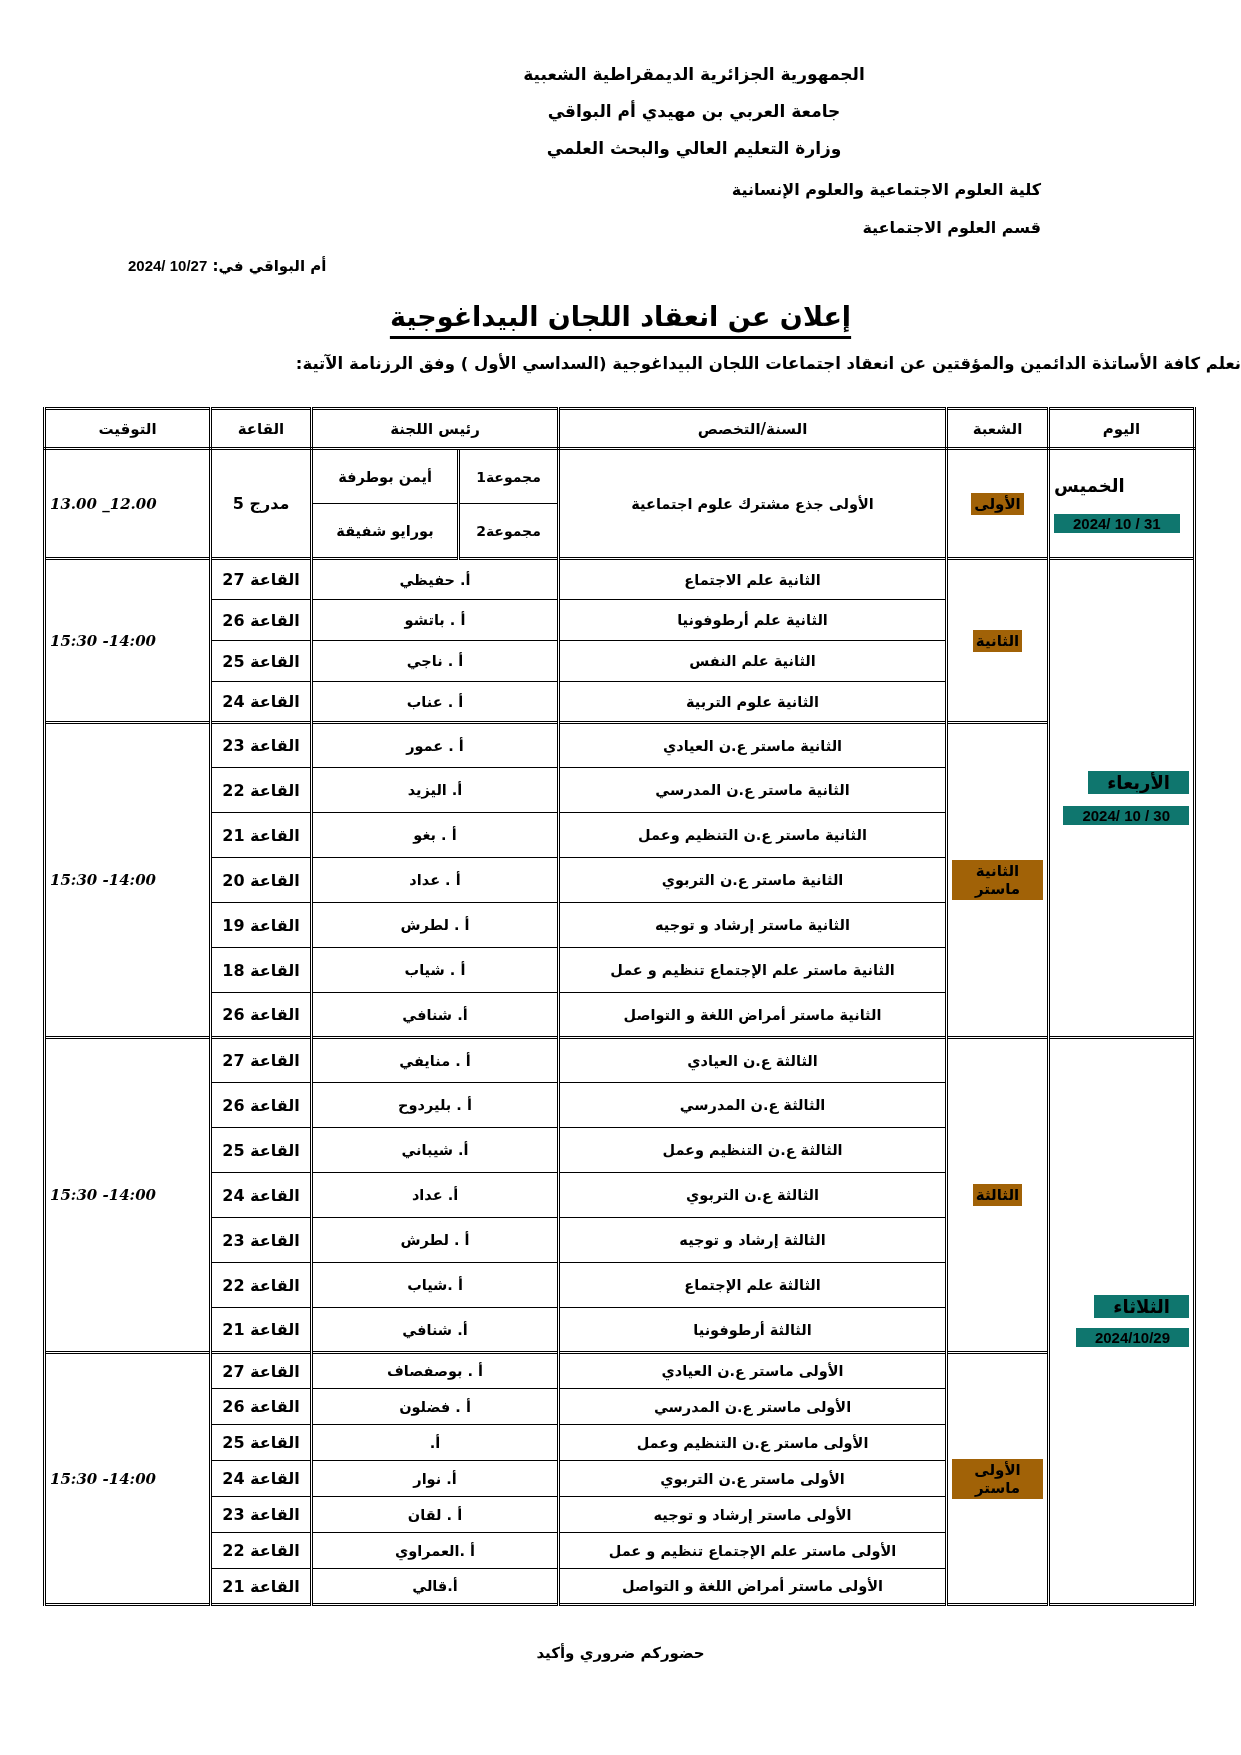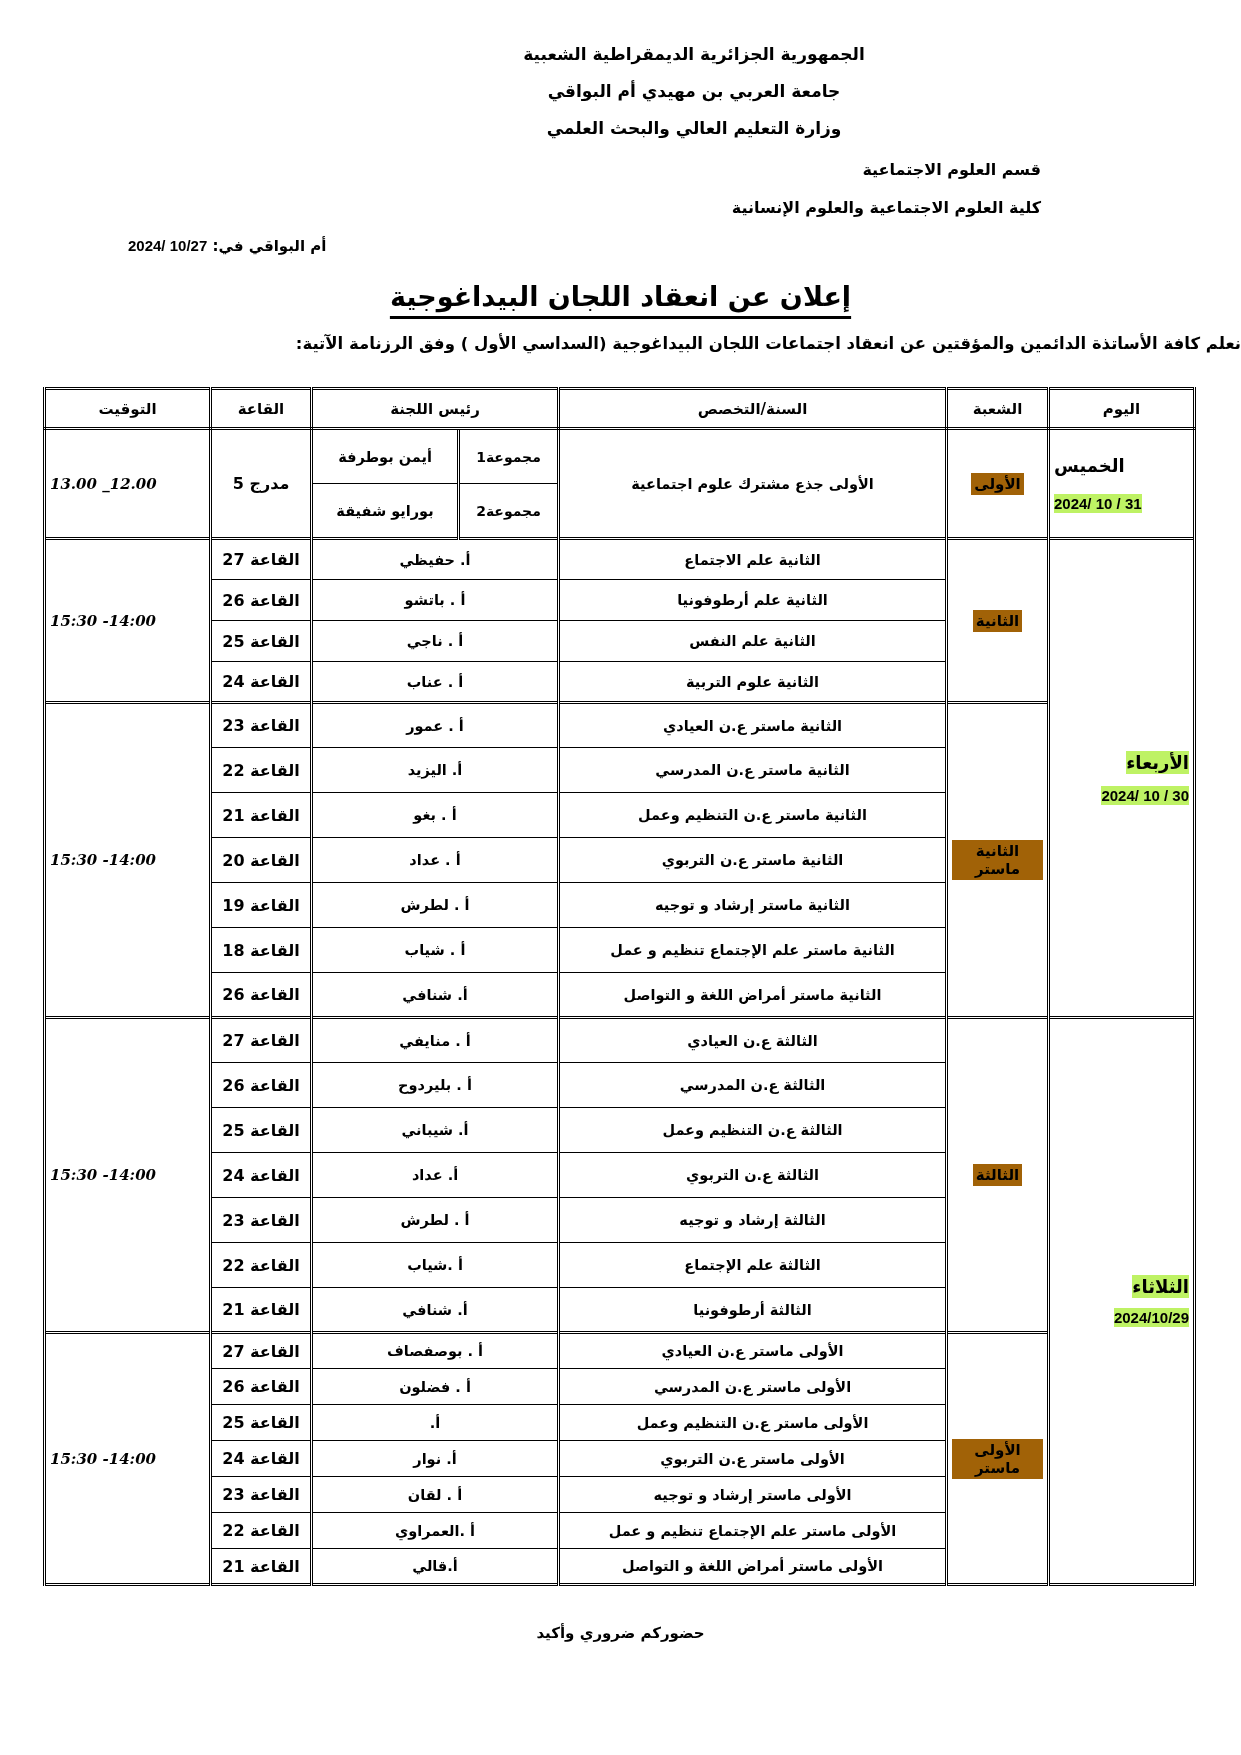--- a/index.html
+++ b/index.html
@@ -6,21 +6,21 @@
   .page{
     position:relative;
     width:1241px;height:1755px;
     background:#fff;color:#000;
     font-family:"DejaVu Sans",sans-serif;
     font-weight:bold;
     direction:rtl;
     overflow:hidden;
   }
   
-  .hdr-center{padding-top:36px;padding-left:100px;text-align:center;font-size:17px;line-height:37px;margin-left:47px;}
+  .hdr-center{padding-top:56px;padding-left:100px;text-align:center;font-size:17px;line-height:37px;margin-left:47px;}
   .hdr-right{margin-top:4px;text-align:right;padding-right:200px;font-size:16px;line-height:38px;}
   .hdr-left{margin-top:10px;text-align:left;padding-left:128px;font-size:15px;}
   .title{
     margin-top:26px;text-align:center;font-size:27px;
     text-decoration:underline;text-decoration-thickness:3px;text-underline-offset:10px;
   }
   .subtitle{margin-top:22px;text-align:right;font-size:16.5px;}
   
   table.sched{
     border-collapse:collapse;table-layout:fixed;
@@ -32,21 +32,21 @@
     border-left:3px double #000;border-right:3px double #000;
     vertical-align:middle;padding:0 4px;overflow:hidden;
   }
   .sched thead th{border-bottom:3px double #000;font-size:15px;text-align:center;}
   .sched tr.grp > td{border-top:3px double #000;}
   tr.hh{height:40px;} tr.h1{height:55px;} tr.h2{height:41px;}
   tr.h3{height:45px;} tr.h4{height:45px;} tr.h5{height:36px;}
   .day-cell{text-align:left;font-size:18px;}
   .day-name{display:inline-block;margin-bottom:16px;}
   .date-num{font-family:Liberation Sans, sans-serif;font-size:15px;}
-  .hl{background:#bef264;padding:1px 0;display:inline-block;}
+  .hl{background:#0f766e;padding:1px 19px;display:inline-block;}
   .day-wed{vertical-align:top;text-align:right;padding-top:112px;padding-left:8px;}
   .day-wed .day-name{margin-bottom:10px;}
   .day-tue{vertical-align:middle;text-align:right;padding-left:8px;}
   .day-tue .day-name{margin-bottom:8px;}
   .sec-cell{text-align:center;}
   .badge-red{background:#a16207;padding:2px 3px;font-size:15px;display:inline-block;}
   .spec-cell{text-align:center;padding-right:10px;font-size:14.5px;}
   .spec-center{text-align:center;}
   .chair-cell{text-align:center;font-size:14.5px;}
   .grp-cell{text-align:center;font-size:14px;}
@@ -59,22 +59,22 @@
 
 <div class="page">
 
   <div class="hdr-center">
     <div>الجمهورية الجزائرية الديمقراطية الشعبية</div>
     <div>جامعة العربي بن مهيدي أم البواقي</div>
     <div>وزارة التعليم العالي والبحث العلمي</div>
   </div>
 
   <div class="hdr-right">
+    <div>كلية العلوم الاجتماعية والعلوم الإنسانية</div>
     <div>قسم العلوم الاجتماعية</div>
-    <div>كلية العلوم الاجتماعية والعلوم الإنسانية</div>
   </div>
 
   <div class="hdr-left">
     <span>أم البواقي في:</span>
     <span dir="ltr" class="date-num">2024/ 10/27</span>
   </div>
 
   <div class="title">إعلان عن انعقاد اللجان البيداغوجية</div>
 
   <div class="subtitle">نعلم كافة الأساتذة الدائمين والمؤقتين عن انعقاد اجتماعات اللجان البيداغوجية (السداسي الأول ) وفق الرزنامة الآتية:</div>

